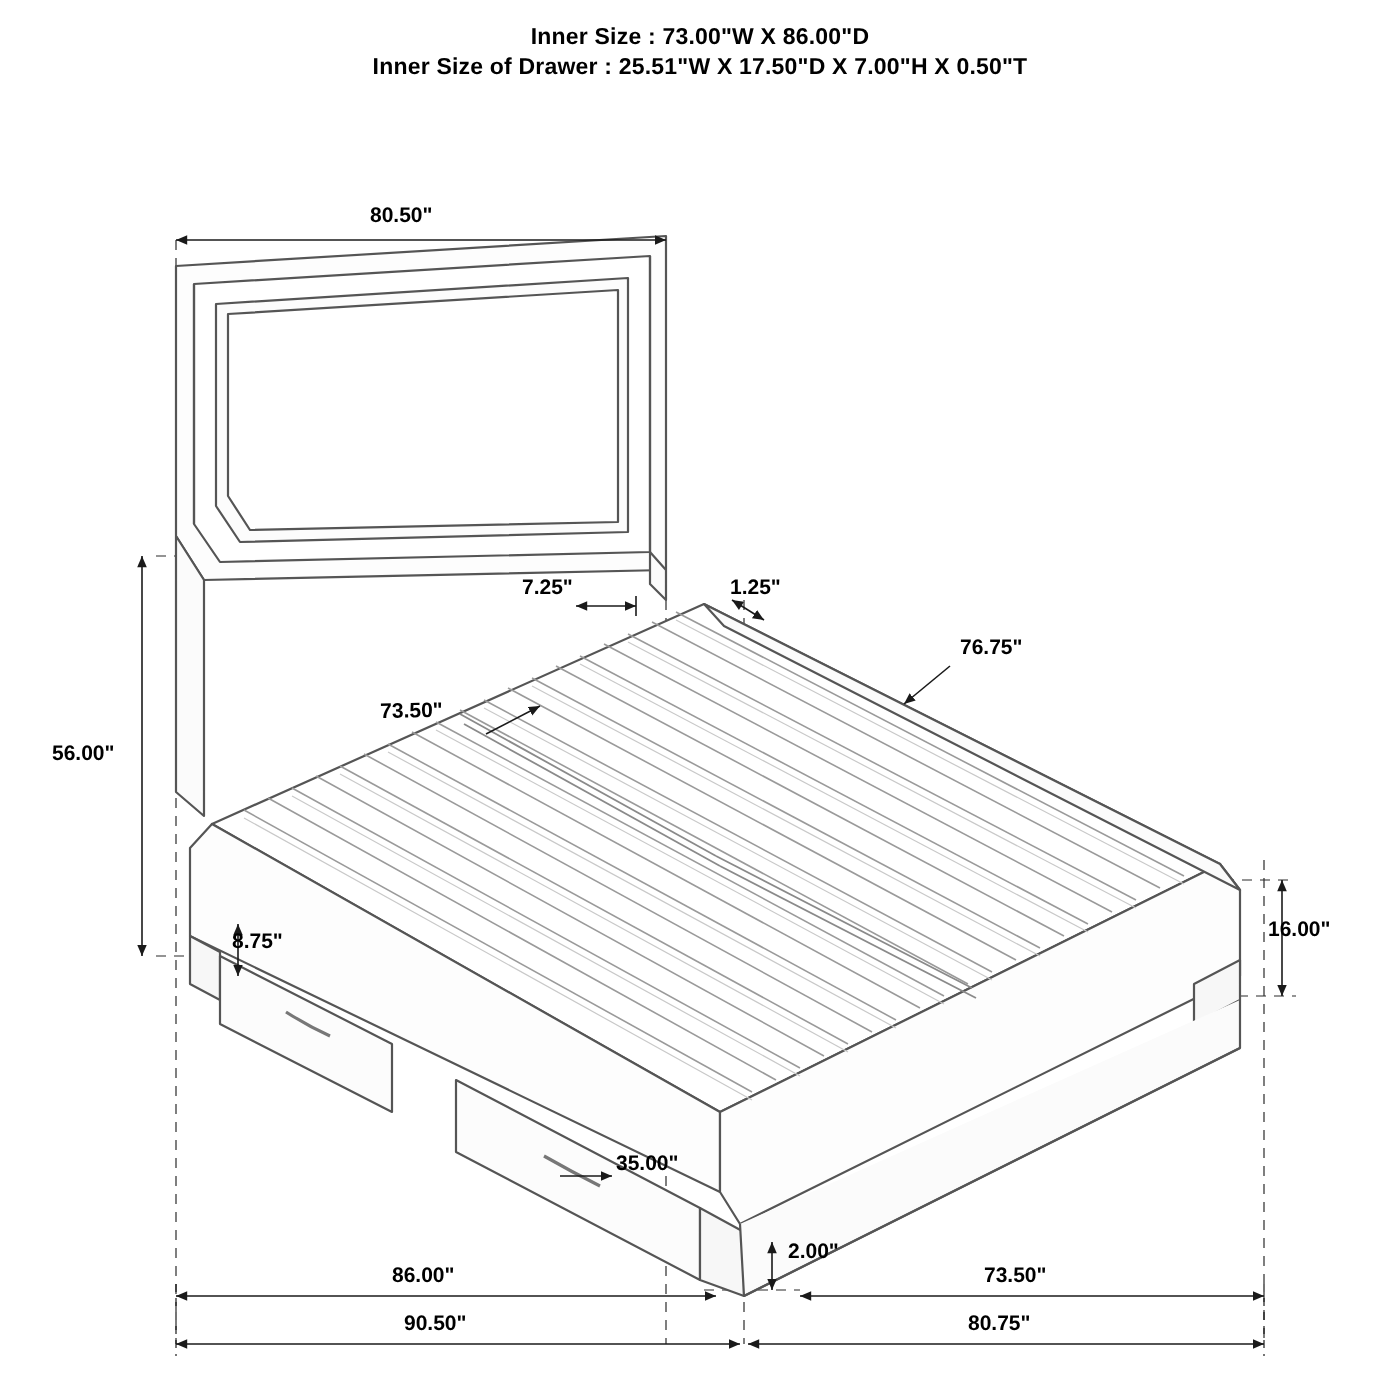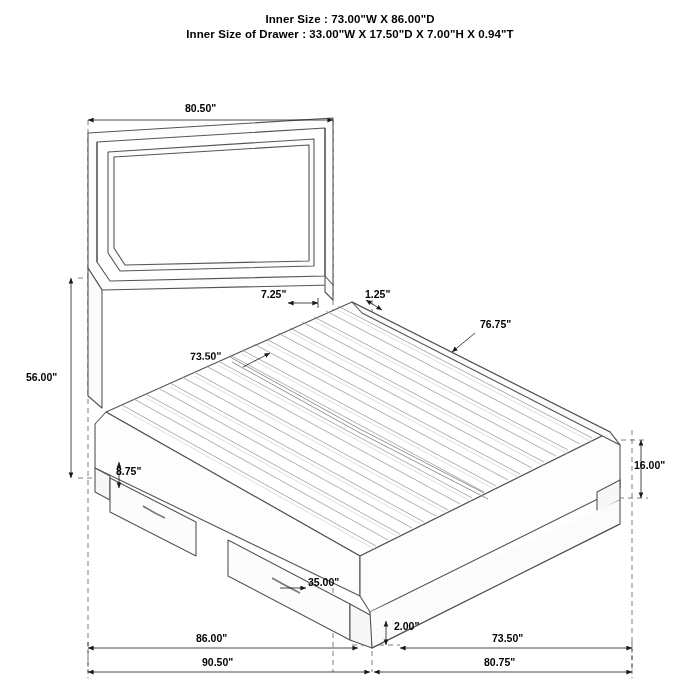--- a/index.html
+++ b/index.html
@@ -47,21 +47,21 @@
     transform-origin: left top;
   }
 </style>
 </head>
 <body>
 
 <div id="stage">
 
   <div class="hdr">
     <div class="line l1">Inner Size : 73.00"W X 86.00"D</div>
-    <div class="line l2">Inner Size of Drawer : 33.00"W X 17.50"D X 7.00"H X 0.94"T</div>
+    <div class="line l2">Inner Size of Drawer : 25.51"W X 17.50"D X 7.00"H X 0.50"T</div>
   </div>
 
   <svg width="700" height="700" viewBox="0 0 700 700">
     <defs>
       <marker id="ar" markerWidth="8" markerHeight="8" refX="7" refY="3" orient="auto">
         <path d="M0,0 L7,3 L0,6 z" fill="#1a1a1a"></path>
       </marker>
       <marker id="arS" markerWidth="8" markerHeight="8" refX="0" refY="3" orient="auto">
         <path d="M7,0 L0,3 L7,6 z" fill="#1a1a1a"></path>
       </marker>

